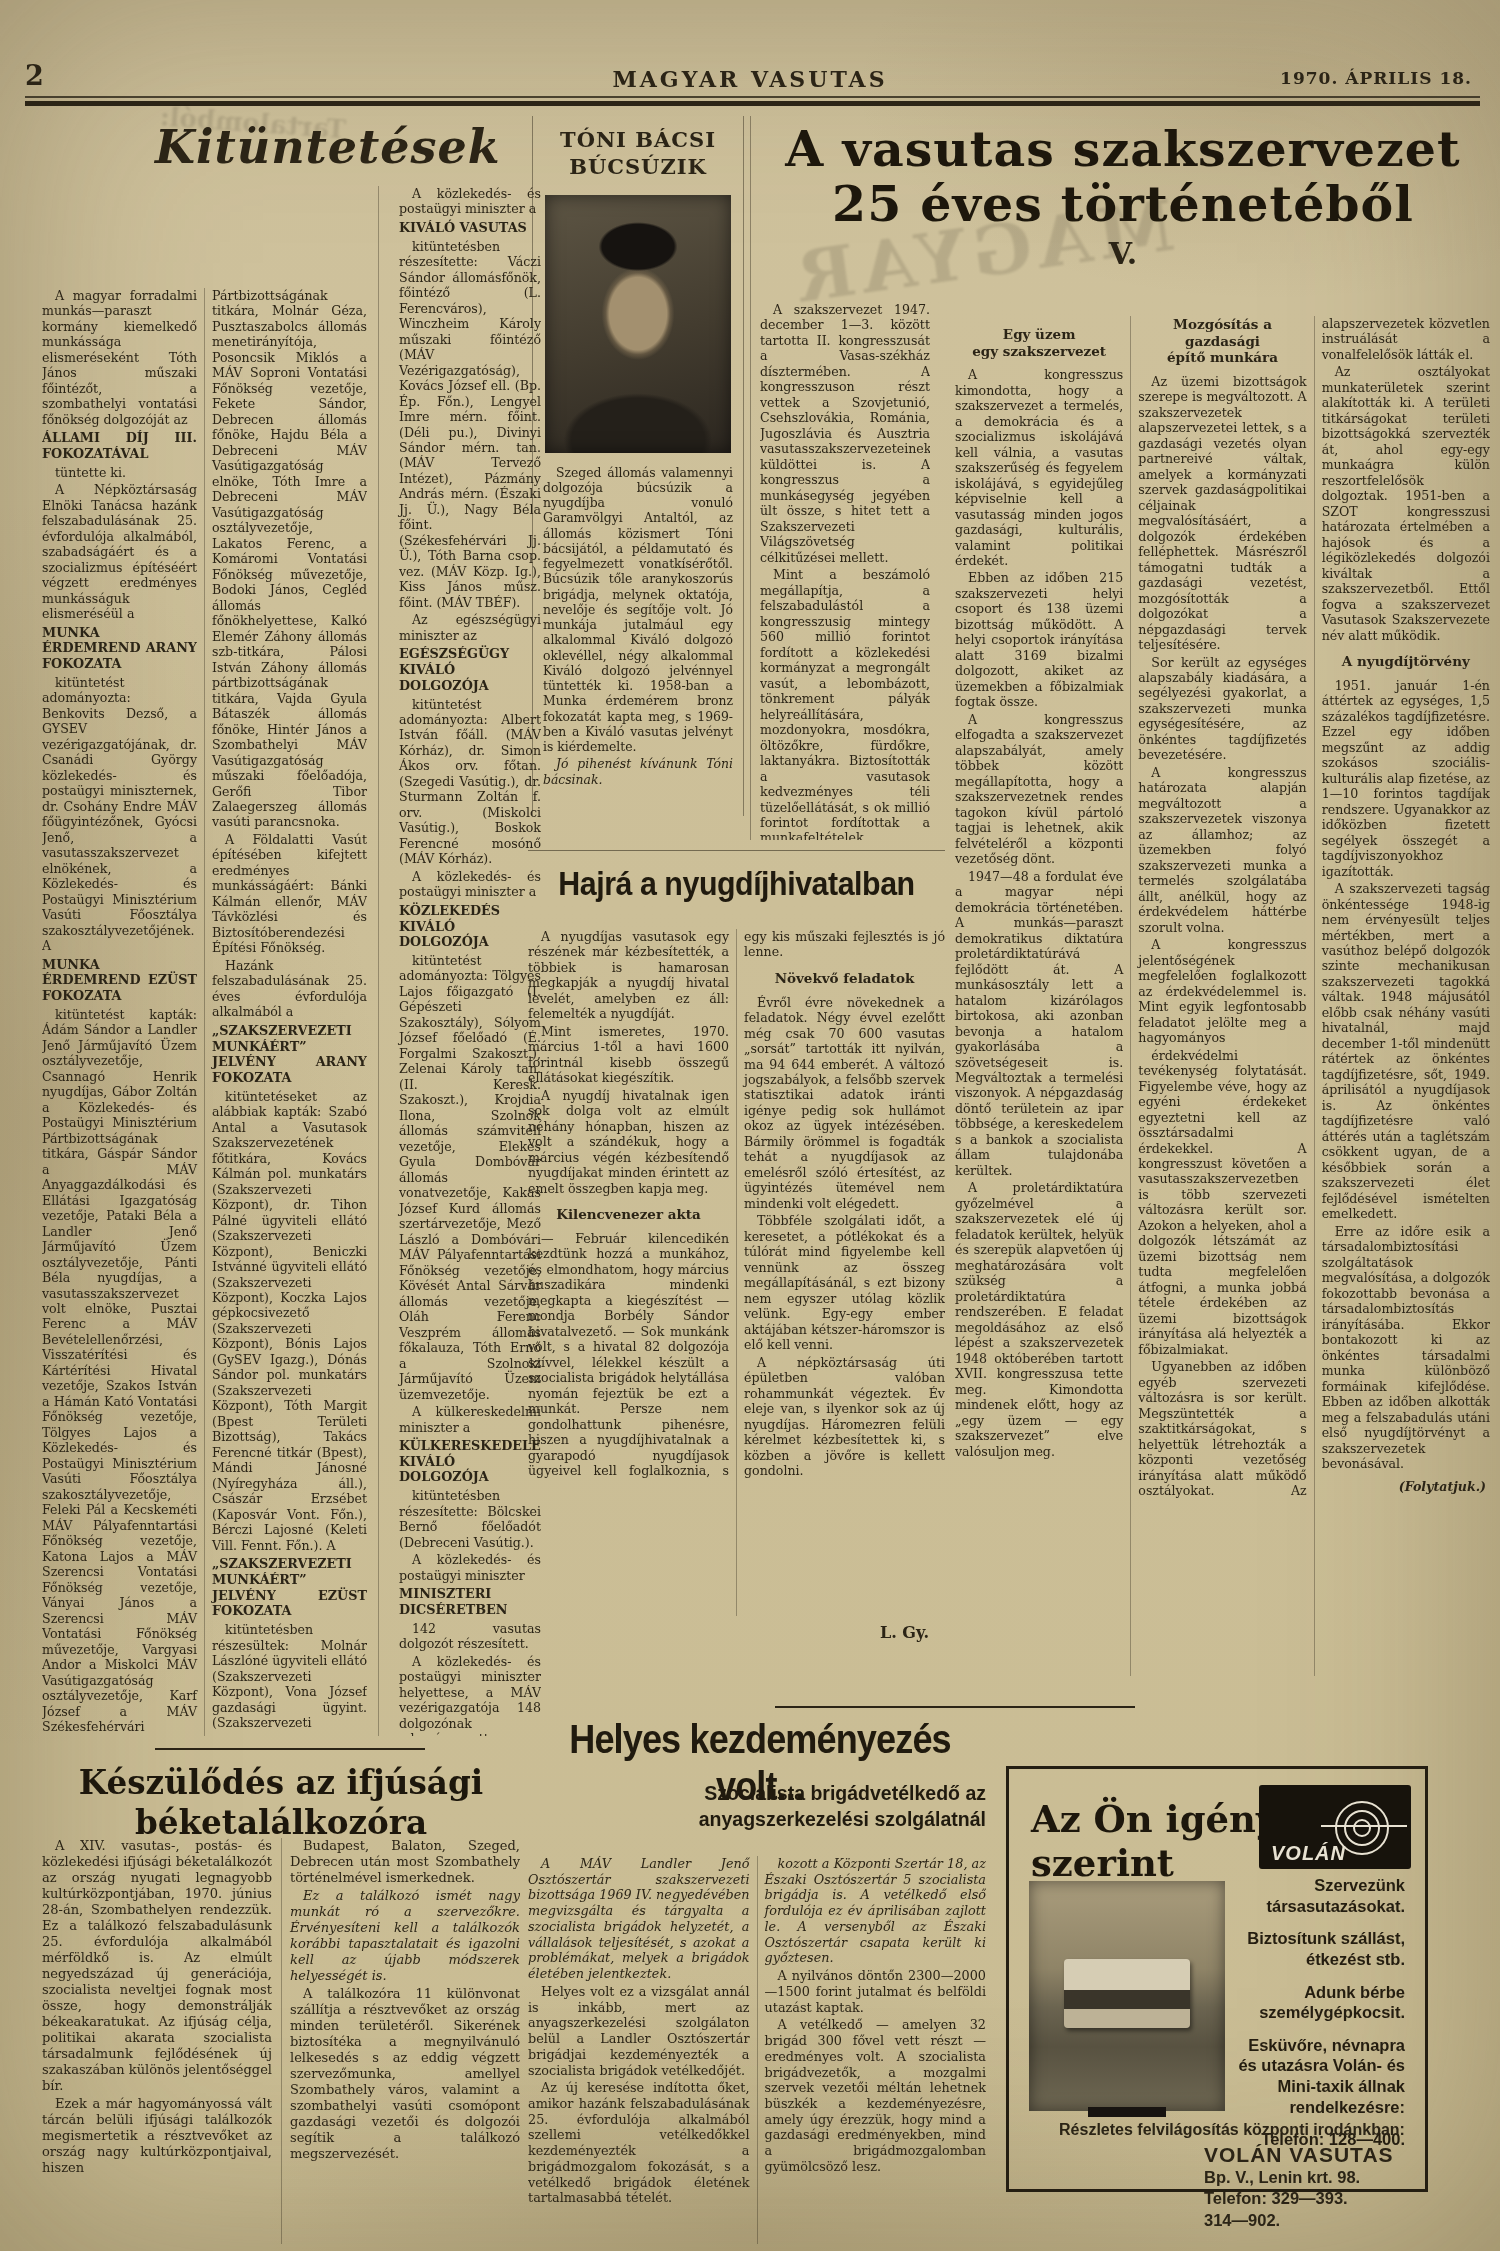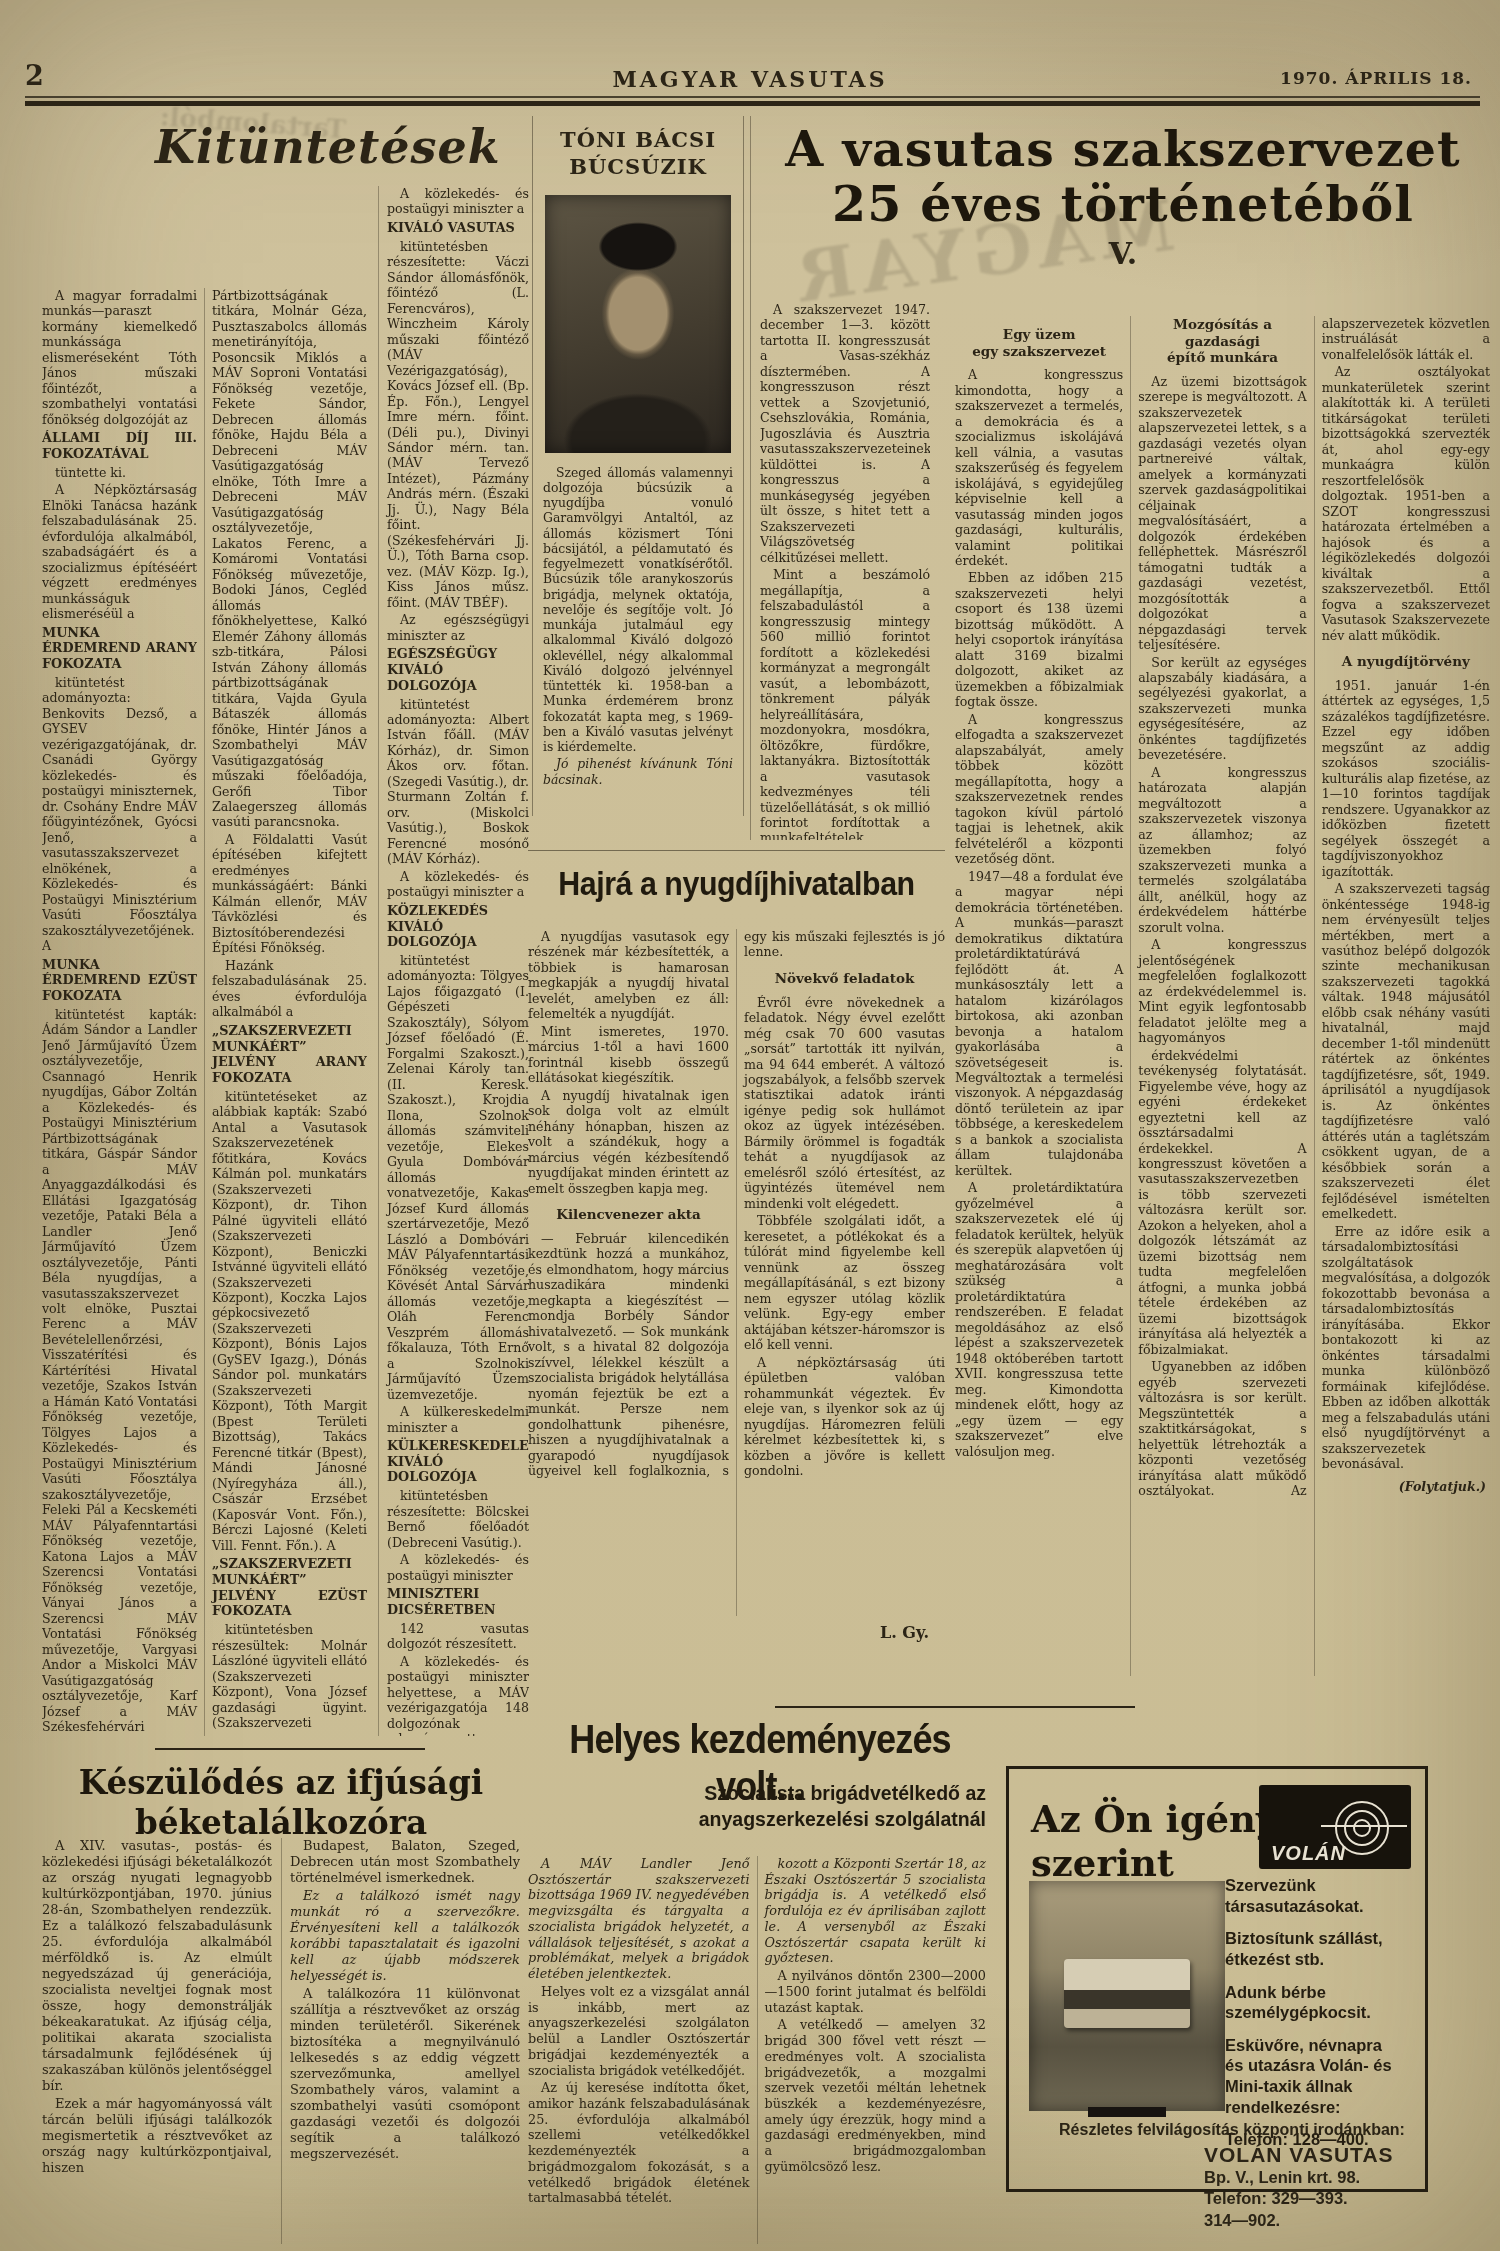--- a/index.html
+++ b/index.html
@@ -101,21 +101,21 @@
     <p class="bh">MUNKA ÉRDEMREND EZÜST FOKOZATA</p>
     <p class="p">kitüntetést kapták: Ádám Sándor a Landler Jenő Járműjavító Üzem osztályvezetője, Csannagó Henrik nyugdíjas, Gábor Zoltán a Közlekedés- és Postaügyi Minisztérium Pártbizottságának titkára, Gáspár Sándor a MÁV Anyaggazdálkodási és Ellátási Igazgatóság vezetője, Pataki Béla a Landler Jenő Járműjavító Üzem osztályvezetője, Pánti Béla nyugdíjas, a vasutasszakszervezet volt elnöke, Pusztai Ferenc a MÁV Bevételellenőrzési, Visszatérítési és Kártérítési Hivatal vezetője, Szakos István a Hámán Kató Vontatási Főnökség vezetője, Tölgyes Lajos a Közlekedés- és Postaügyi Minisztérium Vasúti Főosztálya szakosztályvezetője, Feleki Pál a Kecskeméti MÁV Pályafenntartási Főnökség vezetője, Katona Lajos a MÁV Szerencsi Vontatási Főnökség vezetője, Ványai János a Szerencsi MÁV Vontatási Főnökség művezetője, Vargyasi Andor a Miskolci MÁV Vasútigazgatóság osztályvezetője, Karf József a MÁV Székesfehérvári Pártbizottságának titkára, Molnár Géza, Pusztaszabolcs állomás menetirányítója, Posoncsik Miklós a MÁV Soproni Vontatási Főnökség vezetője, Fekete Sándor, Debrecen állomás főnöke, Hajdu Béla a Debreceni MÁV Vasútigazgatóság elnöke, Tóth Imre a Debreceni MÁV Vasútigazgatóság osztályvezetője, Lakatos Ferenc, a Komáromi Vontatási Főnökség művezetője, Bodoki János, Cegléd állomás főnökhelyettese, Kalkó Elemér Záhony állomás szb-titkára, Pálosi István Záhony állomás pártbizottságának titkára, Vajda Gyula Bátaszék állomás főnöke, Hintér János a Szombathelyi MÁV Vasútigazgatóság műszaki főelőadója, Gerőfi Tibor Zalaegerszeg állomás vasúti parancsnoka.</p>
     <p class="p">A Földalatti Vasút építésében kifejtett eredményes munkásságáért: Bánki Kálmán ellenőr, MÁV Távközlési és Biztosítóberendezési Építési Főnökség.</p>
     <p class="p">Hazánk felszabadulásának 25. éves évfordulója alkalmából a</p>
     <p class="bh">„SZAKSZERVEZETI MUNKÁÉRT” JELVÉNY ARANY FOKOZATA</p>
     <p class="p">kitüntetéseket az alábbiak kapták: Szabó Antal a Vasutasok Szakszervezetének főtitkára, Kovács Kálmán pol. munkatárs (Szakszervezeti Központ), dr. Tihon Pálné ügyviteli ellátó (Szakszervezeti Központ), Beniczki Istvánné ügyviteli ellátó (Szakszervezeti Központ), Koczka Lajos gépkocsivezető (Szakszervezeti Központ), Bónis Lajos (GySEV Igazg.), Dónás Sándor pol. munkatárs (Szakszervezeti Központ), Tóth Margit (Bpest Területi Bizottság), Takács Ferencné titkár (Bpest), Mándi Jánosné (Nyíregyháza áll.), Császár Erzsébet (Kaposvár Vont. Főn.), Bérczi Lajosné (Keleti Vill. Fennt. Főn.). A</p>
     <p class="bh">„SZAKSZERVEZETI MUNKÁÉRT” JELVÉNY EZÜST FOKOZATA</p>
     <p class="p">kitüntetésben részesültek: Molnár Lászlóné ügyviteli ellátó (Szakszervezeti Központ), Vona József gazdasági ügyint. (Szakszervezeti Központ), Sommer Pálné gazdasági ügyint. (Szakszervezeti Központ), Keszei László csop. vez. (VSZTO), Rajnai Rezső instruktor (VSZTO), Bruckner Károly (GYSEV Ig.), Csaba Gyuláné (Debreceni Jj. Ü.), Kiss Lászlóné (Debrecen áll.), Molnár Jenő (Debreceni ig.), Morhán József (Záhonyi Vont. Főn.), Kazenci János (Záhonyi Berub. Int. Biz.), Halász Lajosné (Debrecen áll.), Máté Lajos (Nyíregyházi Pft. Főn.), Pákey Béla (Debreceni Ép. Főn.), Szigethy Ferencné (Utasellátó Ü.), Tatár Jánosné (Pécsi ig.), Lengyel Mártonné (Kecskeméti Pft. Főn.), Ziegler Károlyné (Záhonyi áll.), Tóth Imréné mosónő (É. Ép. és Pft. Szakoszt.).</p>
   </div>
 
-  <div class="abs single" style="left:378px;top:186px;width:142px;height:1550px;border-left:1px solid rgba(43,36,22,.35);padding-left:8px;">
+  <div class="abs single" style="left:378px;top:186px;width:142px;height:1550px;border-left:1px solid rgba(43,36,22,.35);padding-left:20px;">
     <p class="p">A közlekedés- és postaügyi miniszter a</p>
     <p class="bh">KIVÁLÓ VASUTAS</p>
     <p class="p">kitüntetésben részesítette: Váczi Sándor állomásfőnök, főintéző (L. Ferencváros), Winczheim Károly műszaki főintéző (MÁV Vezérigazgatóság), Kovács József ell. (Bp. Ép. Főn.), Lengyel Imre mérn. főint. (Déli pu.), Divinyi Sándor mérn. tan. (MÁV Tervező Intézet), Pázmány András mérn. (Északi Jj. Ü.), Nagy Béla főint. (Székesfehérvári Jj. Ü.), Tóth Barna csop. vez. (MÁV Közp. Ig.), Kiss János műsz. főint. (MÁV TBÉF).</p>
     <p class="p">Az egészségügyi miniszter az</p>
     <p class="bh">EGÉSZSÉGÜGY KIVÁLÓ DOLGOZÓJA</p>
     <p class="p">kitüntetést adományozta: Albert István főáll. (MÁV Kórház), dr. Simon Ákos orv. főtan. (Szegedi Vasútig.), dr. Sturmann Zoltán f. orv. (Miskolci Vasútig.), Boskok Ferencné mosónő (MÁV Kórház).</p>
     <p class="p">A közlekedés- és postaügyi miniszter a</p>
     <p class="bh">KÖZLEKEDÉS KIVÁLÓ DOLGOZÓJA</p>
     <p class="p">kitüntetést adományozta: Tölgyes Lajos főigazgató (I. Gépészeti Szakosztály), Sólyom József főelőadó (É. Forgalmi Szakoszt.), Zelenai Károly tan. (II. Keresk. Szakoszt.), Krojdia Ilona, Szolnok állomás számviteli vezetője, Elekes Gyula Dombóvár állomás vonatvezetője, Kakas József Kurd állomás szertárvezetője, Mező László a Dombóvári MÁV Pályafenntartási Főnökség vezetője, Kövését Antal Sárvár állomás vezetője, Oláh Ferenc Veszprém állomás főkalauza, Tóth Ernő a Szolnoki Járműjavító Üzem üzemvezetője.</p>
     <p class="p">A külkereskedelmi miniszter a</p>
@@ -221,21 +221,21 @@
       <span class="ring" style="right:31px;top:25px;width:32px;height:32px;"></span>
       <span class="ring" style="right:40px;top:34px;width:14px;height:14px;"></span>
       <span style="position:absolute;right:4px;top:40px;width:86px;height:2px;background:#e8e2d2;"></span>
     </div>
 
     <div class="abs busphoto" style="left:20px;top:112px;width:196px;height:230px;">
       <div class="bus-body"></div>
       <div class="cap-bar"></div>
     </div>
 
-    <div class="abs" style="left:216px;top:106px;width:172px;">
+    <div class="abs" style="left:224px;top:106px;width:172px;text-align:right;">
       <p class="ad-b">Szervezünk társasutazásokat.</p>
       <p class="ad-b">Biztosítunk szállást, étkezést stb.</p>
       <p class="ad-b">Adunk bérbe személygépkocsit.</p>
       <p class="ad-b">Esküvőre, névnapra és utazásra Volán- és Mini-taxik állnak rendelkezésre:</p>
       <p class="ad-b">Telefon: 128—400.</p>
     </div>
 
     <div class="abs ad-foot1" style="left:40px;right:10px;top:352px;">Részletes felvilágosítás központi irodánkban:</div>
     <div class="abs ad-brand" style="left:195px;top:374px;">VOLÁN VASUTAS</div>
     <div class="abs ad-addr" style="left:195px;top:398px;">

